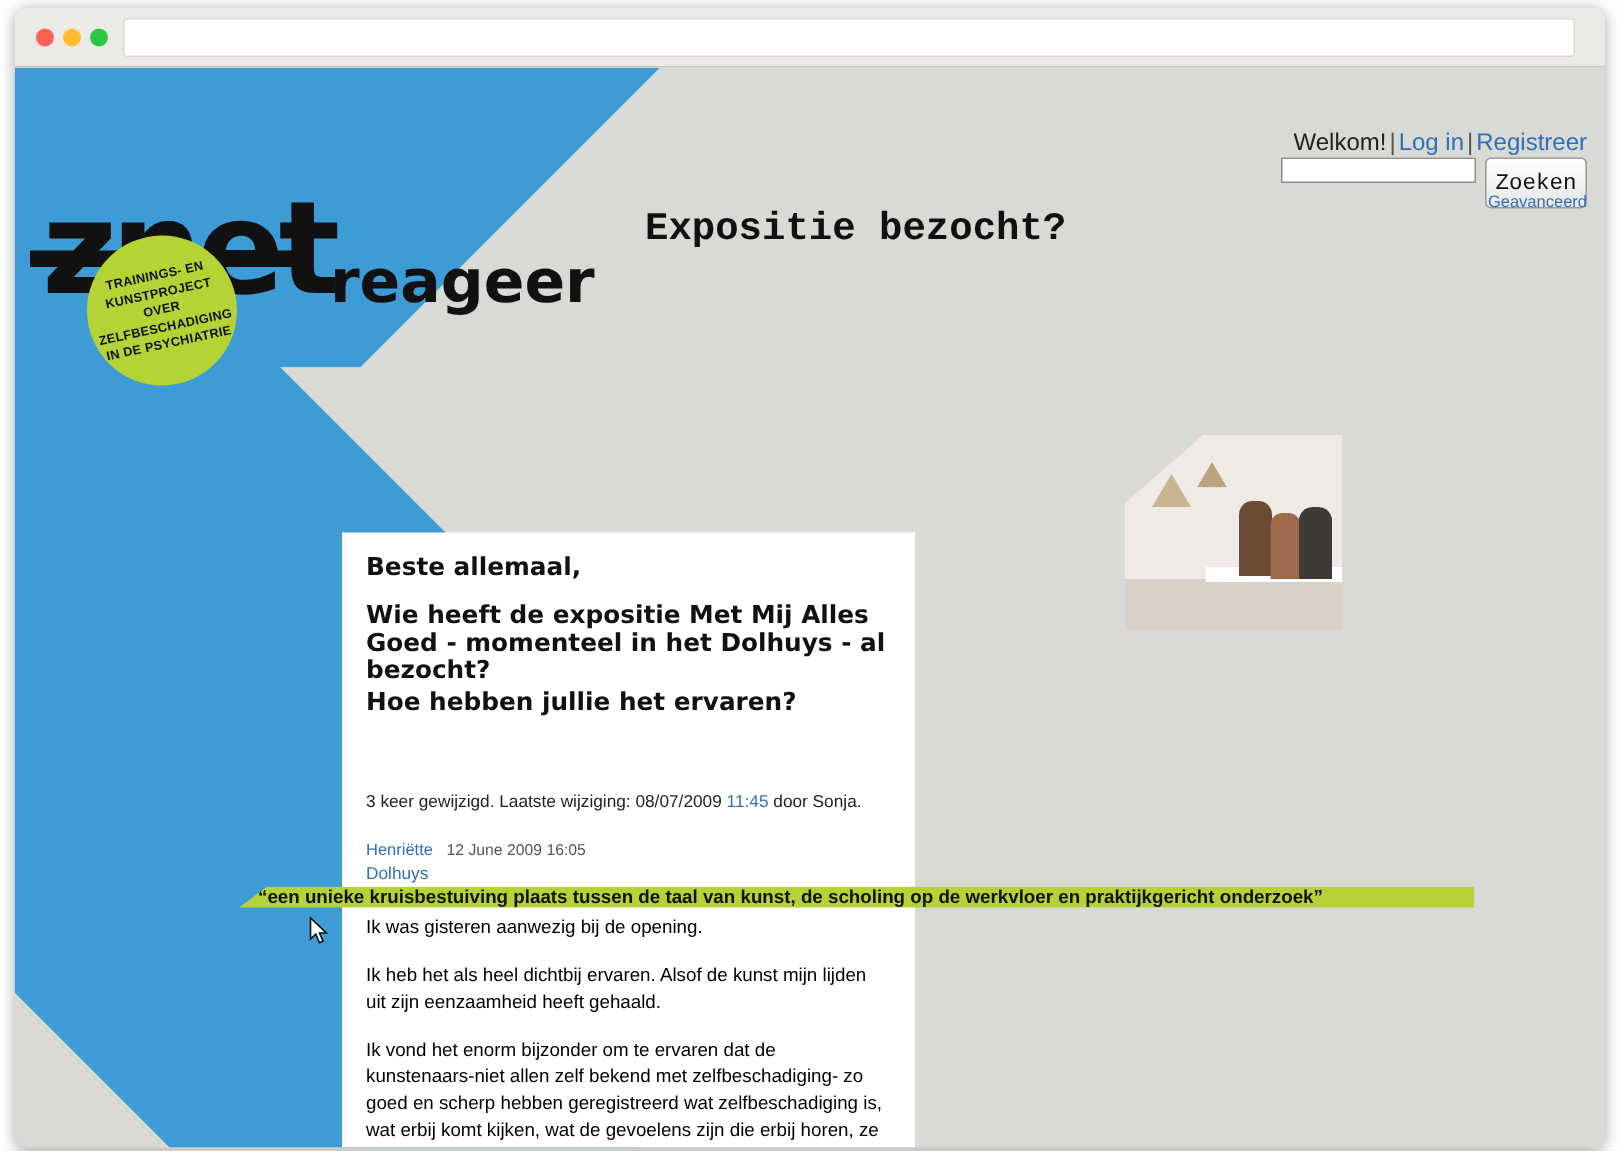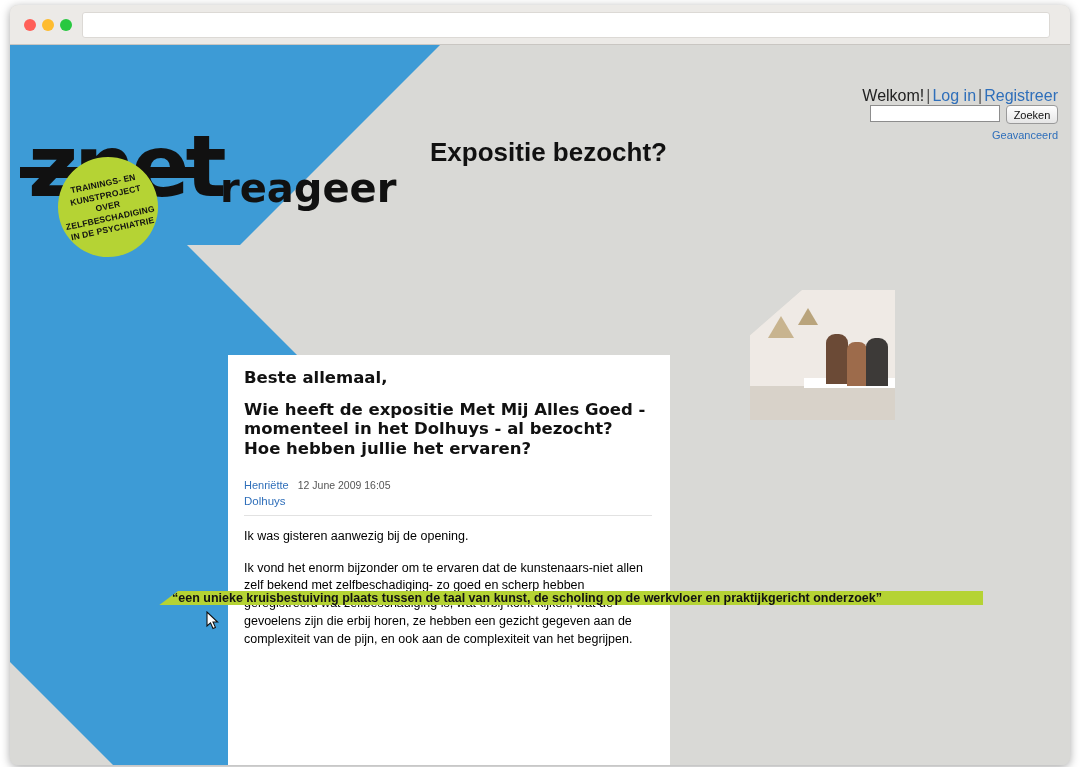--- a/index.html
+++ b/index.html
@@ -120,21 +120,21 @@
     left: 210px; top: 120px;
     font-family: "DejaVu Sans", sans-serif;
     font-size: 40px;
     font-weight: bold;
     color: #111111;
   }
 
   #page-title {
     position: absolute;
     left: 420px; top: 92px;
-    font-family: Liberation Sans, sans-serif;
+    font-family: Liberation Mono, monospace;
     font-size: 26px;
     font-weight: bold;
     color: #111111;
   }
 
   
   #userbar {
     position: absolute;
     right: 12px; top: 42px;
     font-size: 16px;
@@ -154,28 +154,28 @@
   }
   #search-input {
     width: 130px; height: 17px;
     border: 1px solid #8d8d8d;
     background: #ffffff;
     font-size: 11px;
     padding: 0 3px;
     font-family: "Liberation Sans", sans-serif;
   }
   #search-button {
-    height: 19px;
+    height: 34px;
     min-width: 52px;
-    font-size: 11px;
+    font-size: 15px;
     border: 1px solid #9a9a9a;
     border-radius: 4px;
     background: linear-gradient(#ffffff, #e6e6e6);
     color: #111111;
-    font-family: Liberation Sans, sans-serif;
+    font-family: Liberation Mono, monospace;
     cursor: pointer;
   }
   #advanced-link {
     position: absolute;
     right: 12px; top: 84px;
     font-size: 11px;
     color: #2f6fba;
     text-decoration: none;
   }
 
@@ -202,21 +202,21 @@
               clip-path: polygon(50% 0, 100% 100%, 0 100%); }
   .ph-fig1 { position:absolute; left:76px; top:44px; width:22px; height:50px; background:#6b4a36; border-radius:9px 9px 0 0; }
   .ph-fig2 { position:absolute; left:97px; top:52px; width:20px; height:44px; background:#9d6b4b; border-radius:8px 8px 0 0; }
   .ph-fig3 { position:absolute; left:116px; top:48px; width:22px; height:48px; background:#3d3a38; border-radius:9px 9px 0 0; }
   .ph-table { position:absolute; left:54px; top:88px; width:92px; height:10px; background:#ffffff; }
 
   
   #card {
     position: absolute;
     left: 218px; top: 310px;
-    width: 442px; height: 410px;
+    width: 382px; height: 410px;
     background: #ffffff;
   }
   #card .pad { padding: 14px 18px 0 16px; }
 
   .post-line {
     font-family: "DejaVu Sans", sans-serif;
     font-size: 16.5px;
     font-weight: bold;
     color: #111111;
     margin: 0 0 14px 0;
@@ -332,30 +332,36 @@
       <div class="ph-fig2"></div>
       <div class="ph-fig3"></div>
     </div>
 
     <div id="card">
       <div class="pad">
         <p class="post-line">Beste allemaal,</p>
         <p class="post-line two">Wie heeft de expositie Met Mij Alles Goed - momenteel in het Dolhuys - al bezocht?</p>
         <p class="post-line">Hoe hebben jullie het ervaren?</p>
 
+        <div id="meta-edit">
+          <span>3 keer gewijzigd. Laatste wijziging: 08/07/2009</span>
+          <span class="time">11:45</span>
+          <span>door Sonja.</span>
+        </div>
 
         <div id="sig">
           <a href="#" style="color:#2f6fba;text-decoration:none;">Henriëtte</a>
           <span class="date">12 June 2009 16:05</span>
         </div>
         <a id="reageren-link" href="#">Dolhuys</a>
 
         <div id="divider"></div>
 
         <p class="reply-p" style="margin-top:12px;">Ik was gisteren aanwezig bij de opening.</p>
+        <p class="reply-p">Ik heb het als heel dichtbij ervaren. Alsof de kunst mijn lijden uit zijn eenzaamheid heeft gehaald.</p>
         <p class="reply-p tight">Ik vond het enorm bijzonder om te ervaren dat de kunstenaars-niet allen zelf bekend met zelfbeschadiging- zo goed en scherp hebben geregistreerd wat zelfbeschadiging is, wat erbij komt kijken, wat de gevoelens zijn die erbij horen, ze hebben een gezicht gegeven aan de complexiteit van de pijn, en ook aan de complexiteit van het begrijpen.</p>
 
       </div>
     </div>
 
     <div id="banner">
       <span id="banner-text">“een unieke kruisbestuiving plaats tussen de taal van kunst, de scholing op de werkvloer en praktijkgericht onderzoek”</span>
     </div>
 
     <svg id="cursor" viewBox="0 0 16 20">

